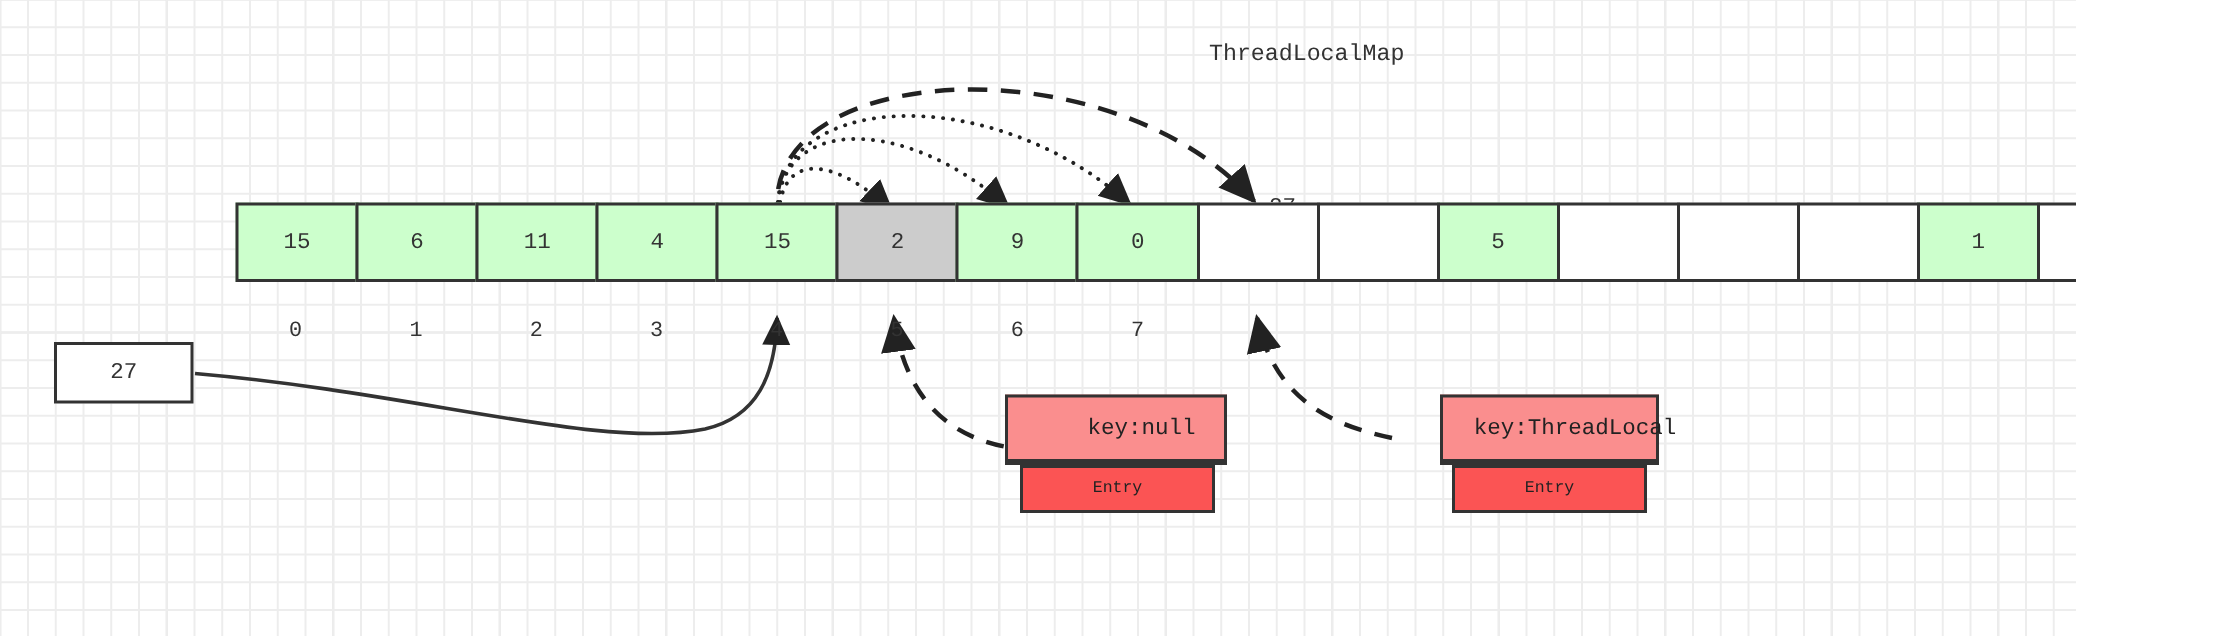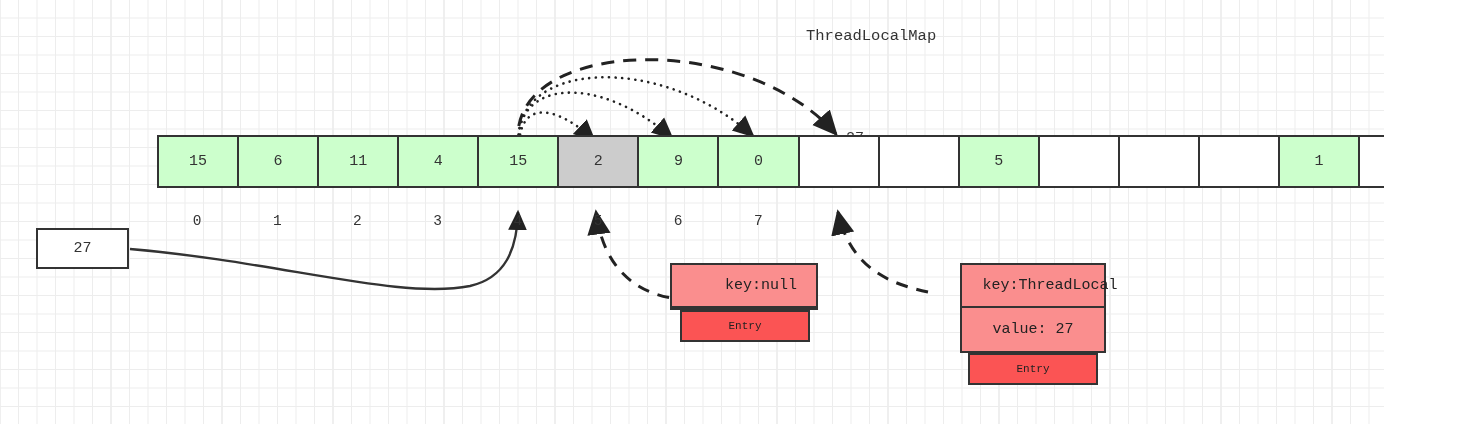--- a/index.html
+++ b/index.html
@@ -205,18 +205,17 @@
   <div class="entry-group" style="left:670px; top:263px; width:148px;">
     <div class="entry-kv">
       <div class="row key">key:null</div>
     </div>
     <div class="entry-bar" style="margin-left:10px; margin-right:8px;">Entry</div>
   </div>
 
   <div class="entry-group" style="left:960px; top:263px; width:146px;">
     <div class="entry-kv">
       <div class="row key">key:ThreadLocal</div>
-      <div class="row val">value: 27</div>
     </div>
     <div class="entry-bar" style="margin-left:8px; margin-right:8px;">Entry</div>
   </div>
 
 </div>
 
 </body></html>

